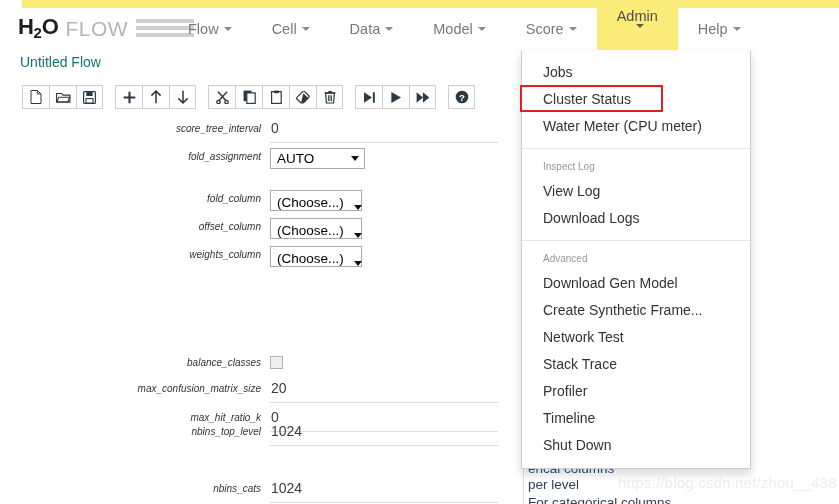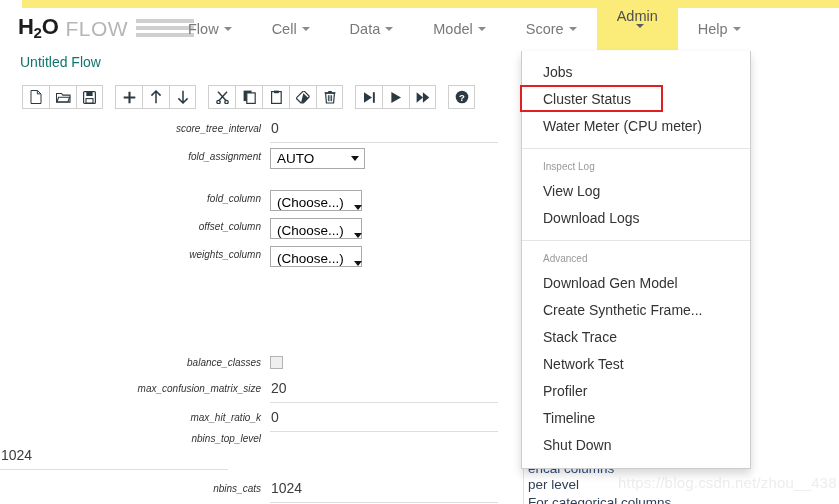--- a/index.html
+++ b/index.html
@@ -491,21 +491,21 @@
           <div class="underline" style="top: 22px;"></div>
         </div>
       </div>
       <div class="row" style="top: 297px; justify-content: flex-end;">
         <div class="lbl">max_hit_ratio_k</div>
         <div class="ctl">
           <div class="txtval">0</div>
           <div class="underline" style="top: 22px;"></div>
         </div>
       </div>
-      <div class="row" style="top: 318px; flex-direction: column;">
+      <div class="row" style="top: 311px;">
         <div class="lbl">nbins_top_level</div>
         <div class="ctl">
           <div class="txtval">1024</div>
           <div class="underline" style="top: 22px;"></div>
         </div>
       </div>
       <div class="row" style="top: 368px;">
         <div class="lbl">nbins_cats</div>
         <div class="ctl">
           <div class="txtval">1024</div>
@@ -539,22 +539,22 @@
       <div class="dd-item">Cluster Status</div>
       <div class="dd-item">Water Meter (CPU meter)</div>
       <div class="dd-sep"></div>
       <div class="dd-header">Inspect Log</div>
       <div class="dd-item">View Log</div>
       <div class="dd-item">Download Logs</div>
       <div class="dd-sep"></div>
       <div class="dd-header">Advanced</div>
       <div class="dd-item">Download Gen Model</div>
       <div class="dd-item">Create Synthetic Frame...</div>
+      <div class="dd-item">Network Test</div>
       <div class="dd-item">Stack Trace</div>
-      <div class="dd-item">Network Test</div>
       <div class="dd-item">Profiler</div>
       <div class="dd-item">Timeline</div>
       <div class="dd-item">Shut Down</div>
     </div>
 
   <div class="watermark">https://blog.csdn.net/zhou__438</div>
 
 </div>
 
 </body></html>

